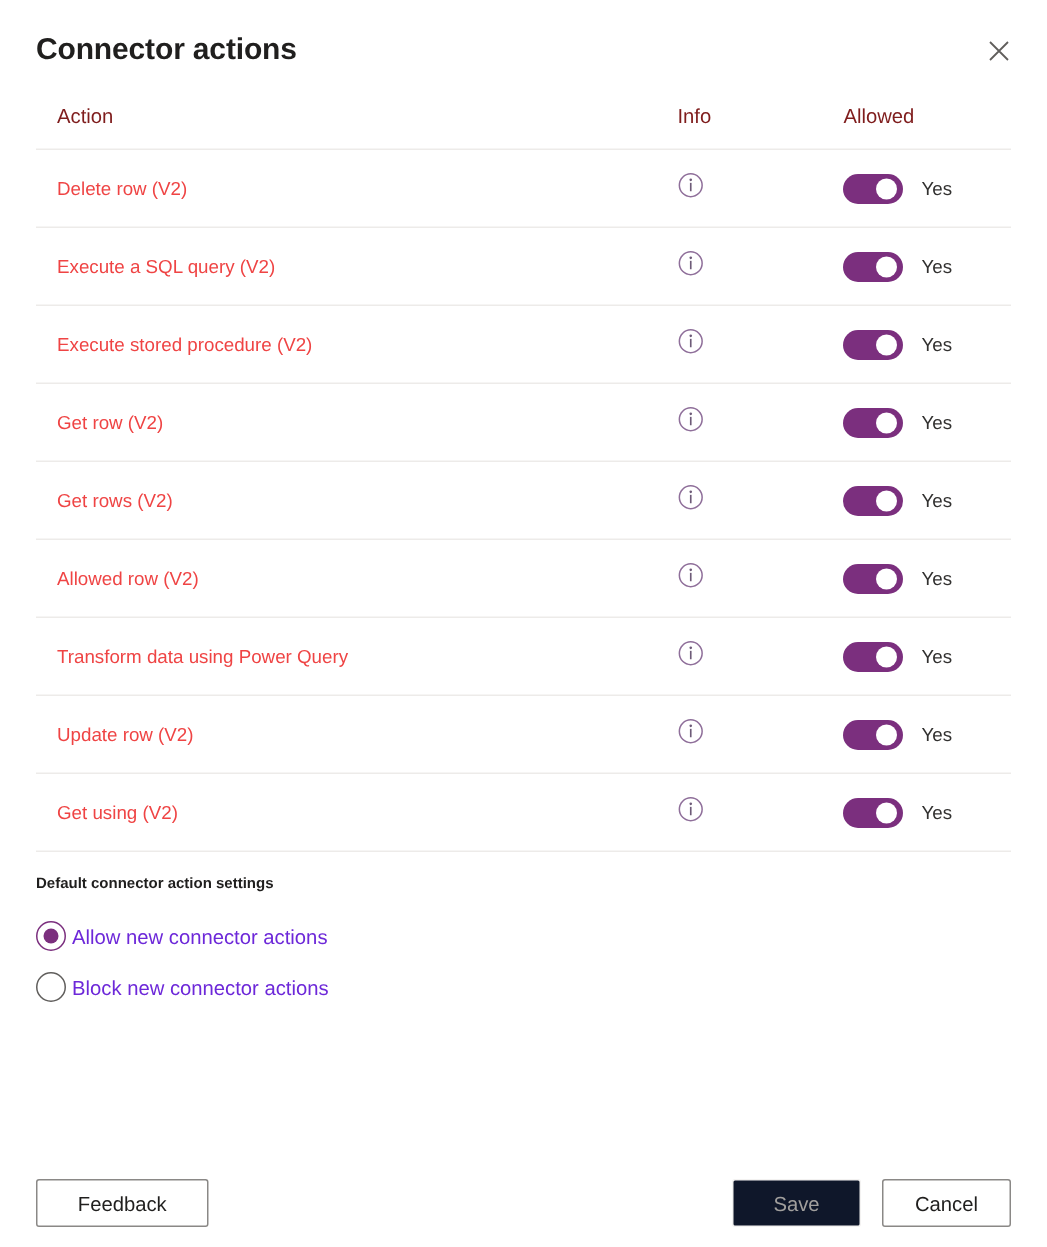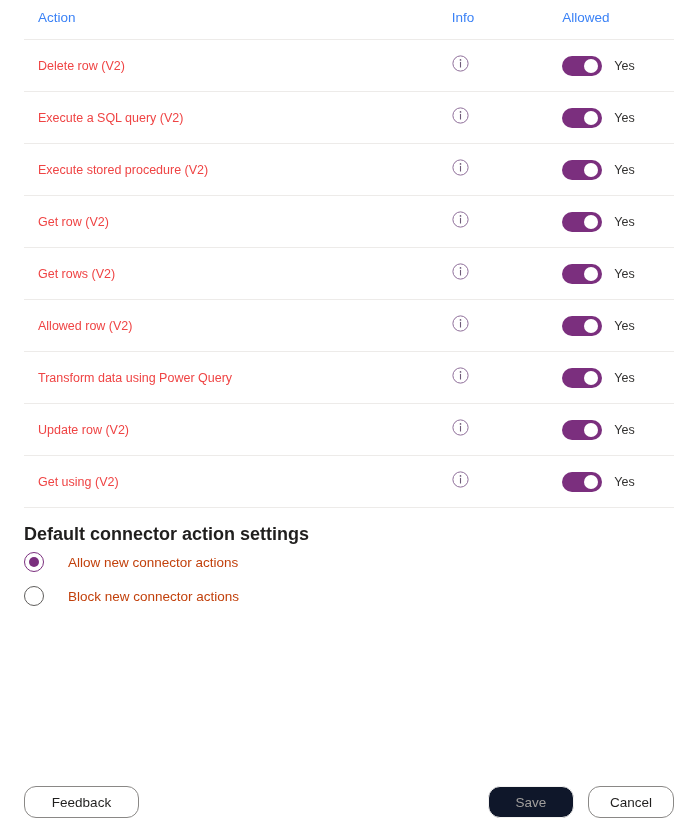--- a/index.html
+++ b/index.html
@@ -80,21 +80,21 @@
   }
   .tbl {
     width: 100%;
     border-collapse: collapse;
     table-layout: fixed;
   }
   .tbl th {
     text-align: left;
     font-size: 13.5px;
     font-weight: 400;
-    color: #3b82f6;
+    color: #7f1d1d;
     padding: 0 0 14px 0;
     border-bottom: 1px solid #edebe9;
     vertical-align: bottom;
   }
   .col-action { width: 425px; padding-left: 14px !important; }
   .col-info   { width: 110px; margin-left: 21px; }
   .col-allow  { width: 111px; }
 
   .tbl td {
     border-bottom: 1px solid #edebe9;
@@ -150,23 +150,24 @@
     margin-left: 12px;
     font-size: 12.5px;
     color: #323130;
   }
 
   
   .defaults {
     padding: 16px 24px 0 24px;
   }
   .defaults-title {
-    font-size: 18px;
+    font-size: 10px;
     font-weight: 600;
     color: #201f1e;
+    margin-bottom: 12px;
   }
   .radio-row {
     display: flex;
     align-items: center;
     height: 34px;
     cursor: pointer;
   }
   .radio {
     width: 20px;
     height: 20px;
@@ -181,43 +182,43 @@
   }
   .radio.checked::after {
     content: "";
     position: absolute;
     top: 4px; left: 4px;
     width: 10px; height: 10px;
     border-radius: 50%;
     background: #7b2f7e;
   }
   .radio-label {
-    margin-left: 24px;
+    margin-left: 4px;
     font-size: 13.5px;
-    color: #c2410c;
+    color: #6d28d9;
   }
 
   
   .footer {
     position: absolute;
     left: 0;
     bottom: 0;
     width: 698px;
     height: 58px;
     padding: 0 24px;
     display: flex;
     align-items: center;
   }
   .btn {
     height: 32px;
     min-width: 80px;
     padding: 0 16px;
     font-family: "Liberation Sans", sans-serif;
     font-size: 13.5px;
-    border-radius: 12px;
+    border-radius: 2px;
     cursor: pointer;
     background: #ffffff;
     border: 1px solid #8a8886;
     color: #201f1e;
   }
   .btn-feedback { min-width: 115px; }
   .spacer { flex: 1 1 auto; }
   .btn-save {
     background: #0f172a;
     border: 1px solid #f3f2f1;
@@ -226,20 +227,28 @@
     cursor: default;
     margin-right: 14px;
   }
   .btn-cancel { min-width: 86px; }
 </style>
 </head>
 <body>
 
 <div class="panel">
 
+  <div class="panel-header">
+    <div class="panel-title">Connector actions</div>
+    <button class="close-btn" aria-label="Close">
+      <svg width="14" height="14" viewBox="0 0 14 14" aria-hidden="true">
+        <path d="M1 1 L13 13 M13 1 L1 13" stroke="#605e5c" stroke-width="1.2" fill="none"></path>
+      </svg>
+    </button>
+  </div>
 
 
   <div class="table-wrap">
     <table class="tbl">
       <thead>
         <tr>
           <th class="col-action">Action</th>
           <th class="col-info">Info</th>
           <th class="col-allow">Allowed</th>
         </tr>

